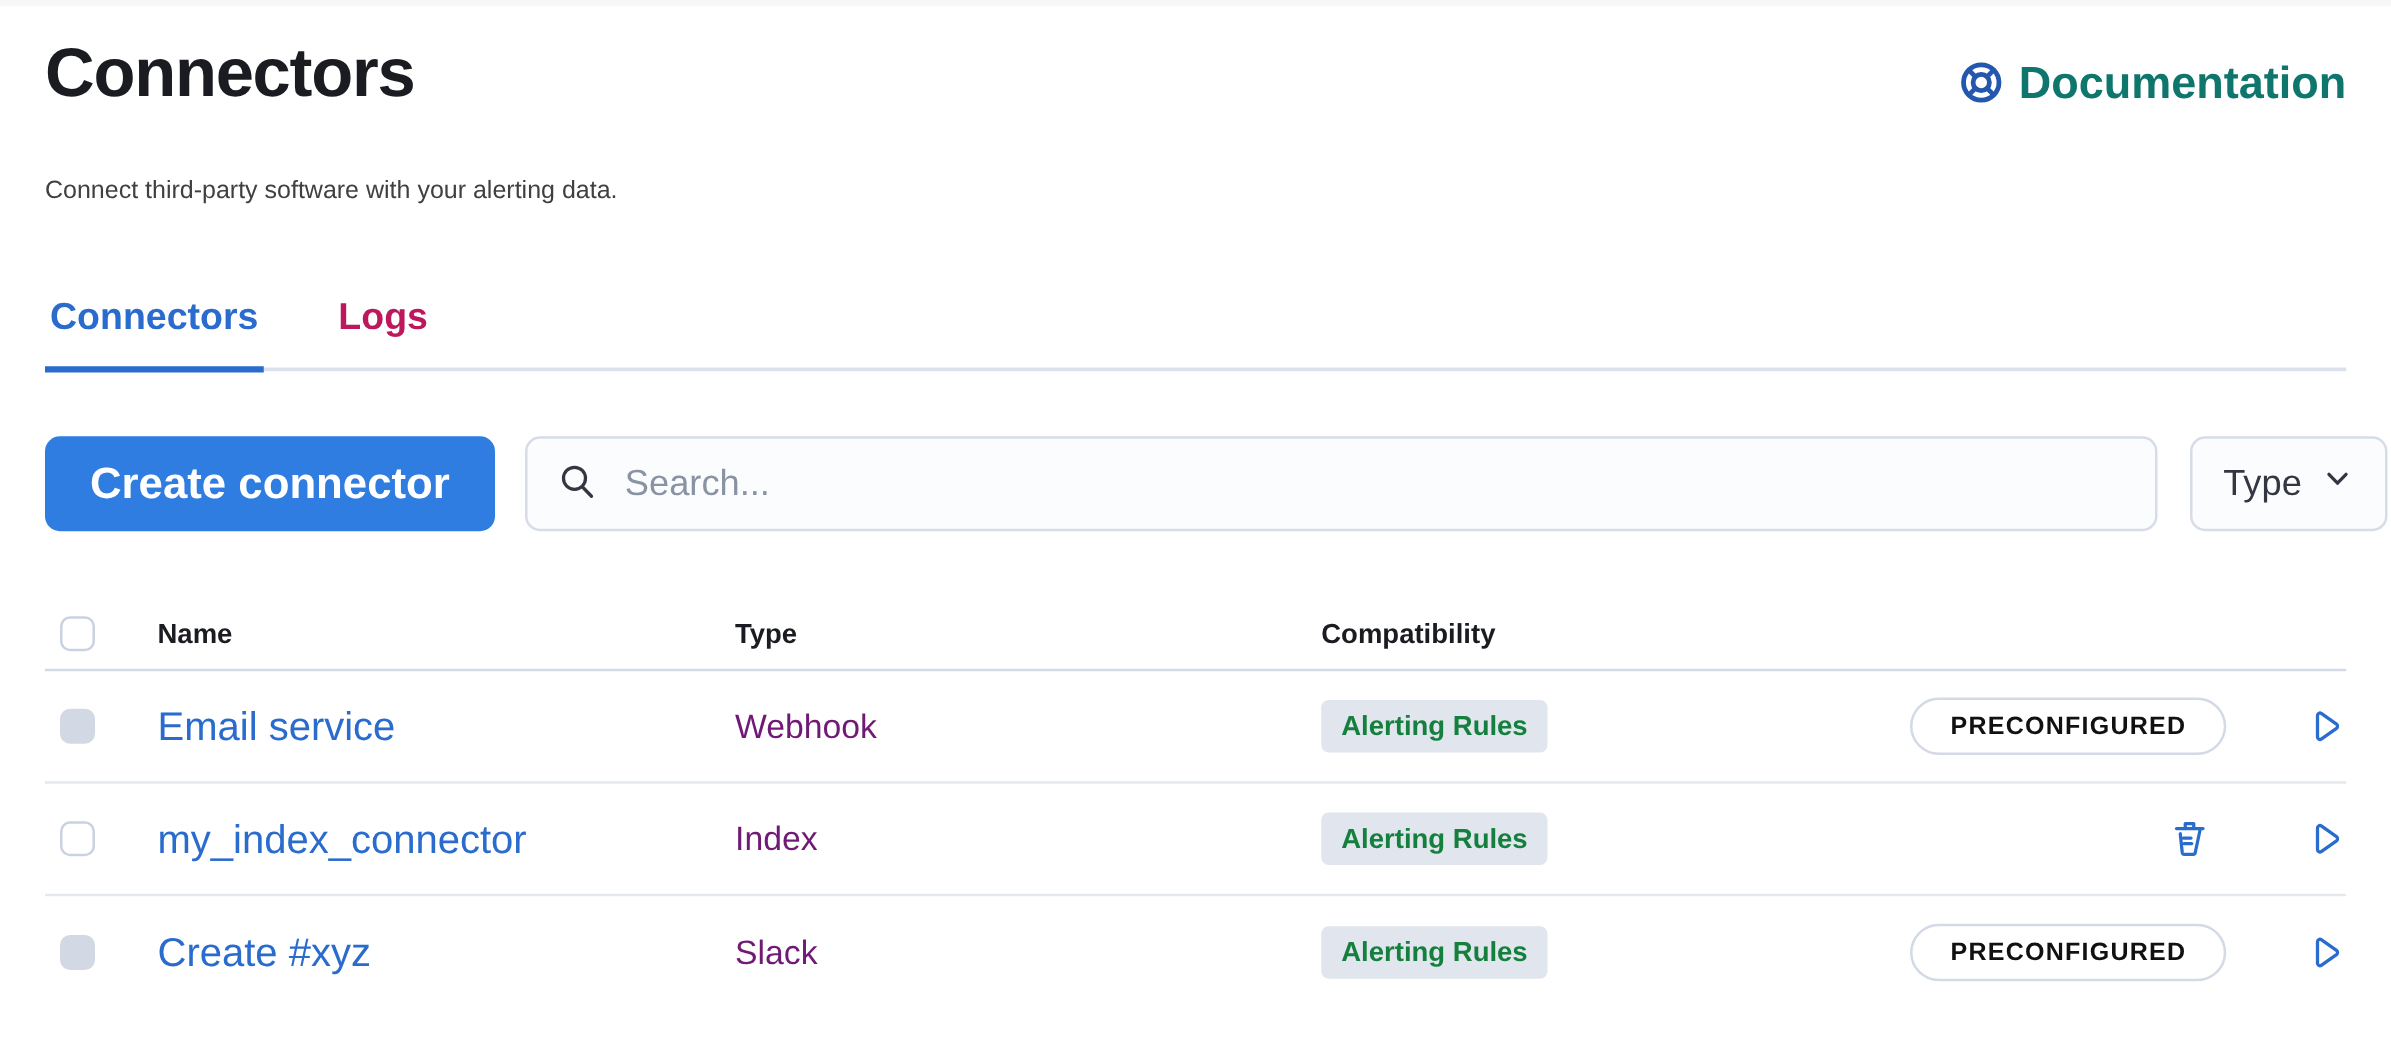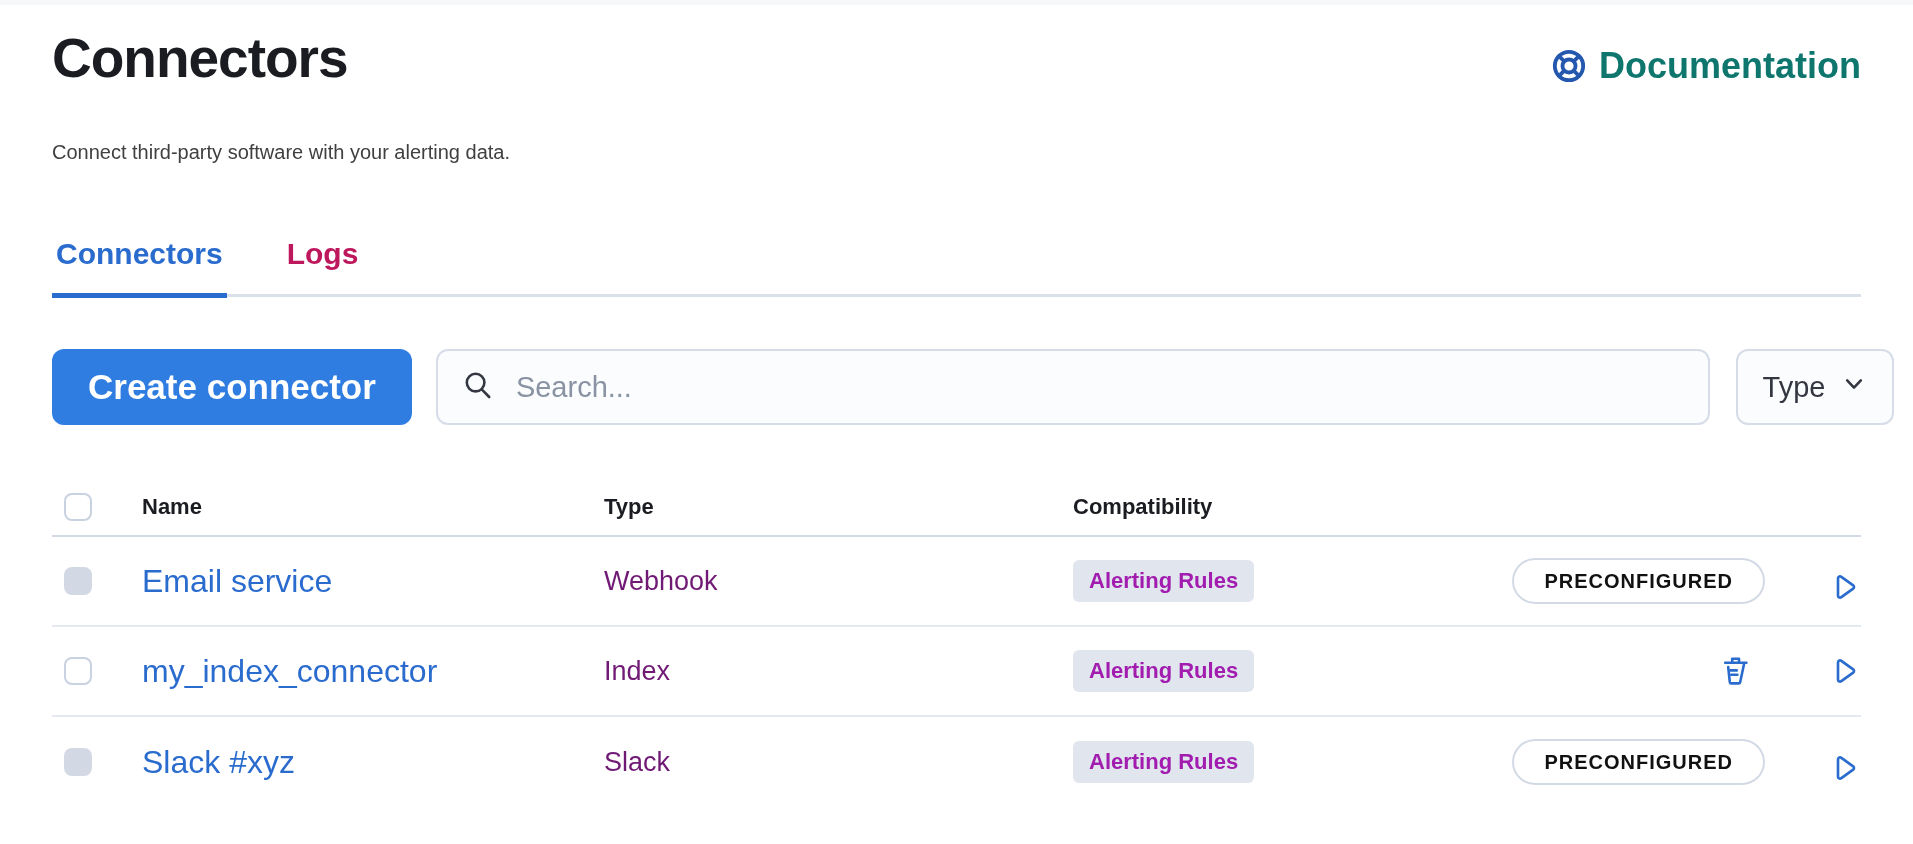--- a/index.html
+++ b/index.html
@@ -1,21 +1,21 @@
 <!DOCTYPE html>
 <html><head>
 <meta charset="utf-8">
 <style>
   * { box-sizing: border-box; margin: 0; padding: 0; }
   html, body { width: 1913px; height: 844px; overflow: hidden; background: #fff; }
   body { font-family: "Liberation Sans", "DejaVu Sans", sans-serif; color: #343741; }
 
   .top-strip { height: 5px; width: 100%; background: #f6f7f9; }
 
-  .container { padding: 0 52px; }
+  .container { padding: 0 36px; }
 
   
   .page-header { display: flex; justify-content: space-between; align-items: flex-start; }
   .page-title { margin-top: 22px; font-size: 55px; line-height: 62px; font-weight: 800;
                 color: #1a1c21; letter-spacing: -1px; }
   .doc-link { margin-top: 40px; display: flex; align-items: center; gap: 12px;
               color: #0f766e; font-size: 36px; font-weight: 600; cursor: pointer; }
   .doc-link svg { display: block; }
 
   .page-subtitle { margin-top: 46px; font-size: 20px; line-height: 34px; color: #404040; }
@@ -50,23 +50,23 @@
   .tr.row { height: 90px; border-bottom: 2px solid #e4e9f0; }
   .tr.row:last-child { border-bottom: none; }
   .th { font-size: 22px; font-weight: 700; color: #1a1c21; }
   .cell-check { padding-left: 12px; }
   .checkbox { width: 28px; height: 28px; border-radius: 8px; background: #fff;
               border: 2px solid #c9d2e0; cursor: pointer; }
   .checkbox.disabled { background: #d3d9e4; border: none; cursor: default; }
   .name-link { font-size: 32px; font-weight: 500; color: #2a6bce; cursor: pointer;
                text-decoration: none; }
   .type-text { font-size: 27px; color: #701a75; }
-  .badge { display: inline-block; background: #e0e5ee; color: #a21caf; font-size: 22px;
+  .badge { display: inline-block; background: #e0e5ee; color: #15803d; font-size: 22px;
            font-weight: 600; line-height: 1; padding: 10px 16px; border-radius: 6px; }
-  .actions { display: flex; align-items: flex-end; justify-content: flex-end; }
+  .actions { display: flex; align-items: center; justify-content: flex-end; }
   .pill { display: inline-flex; align-items: center; height: 46px; padding: 0 30px;
           border: 2px solid #d3dae6; border-radius: 24px; background: #fff;
           font-size: 20px; font-weight: 700; letter-spacing: 1px; color: #111; }
   .pill { margin-right: 62px; }
   .icon-btn { display: inline-flex; align-items: center; justify-content: center;
               width: 34px; height: 34px; cursor: pointer; }
   .icon-btn.trash { margin-right: 74px; }
 </style>
 </head>
 <body>
@@ -168,21 +168,21 @@
           <path d="M4.8 3.4 C4.8 2.6 5.7 2.1 6.4 2.5 L12.9 7.1 C13.5 7.55 13.5 8.45 12.9 8.9 L6.4 13.5 C5.7 13.9 4.8 13.4 4.8 12.6 Z" stroke="#2a6bce" stroke-width="1.4" stroke-linejoin="round"></path>
         </svg>
       </span>
     </div>
   </div>
 
   <div class="tr row">
     <div class="cell-check">
       <div class="checkbox disabled"></div>
     </div>
-    <div><a class="name-link">Slack #xyz</a></div>
+    <div><a class="name-link">Create #xyz</a></div>
     <div class="type-text">Slack</div>
     <div><span class="badge">Alerting Rules</span></div>
     <div class="actions">
       <span class="pill">PRECONFIGURED</span>
 
       <span class="icon-btn">
         <svg width="30" height="30" viewBox="0 0 16 16" fill="none">
           <path d="M4.8 3.4 C4.8 2.6 5.7 2.1 6.4 2.5 L12.9 7.1 C13.5 7.55 13.5 8.45 12.9 8.9 L6.4 13.5 C5.7 13.9 4.8 13.4 4.8 12.6 Z" stroke="#2a6bce" stroke-width="1.4" stroke-linejoin="round"></path>
         </svg>
       </span>

